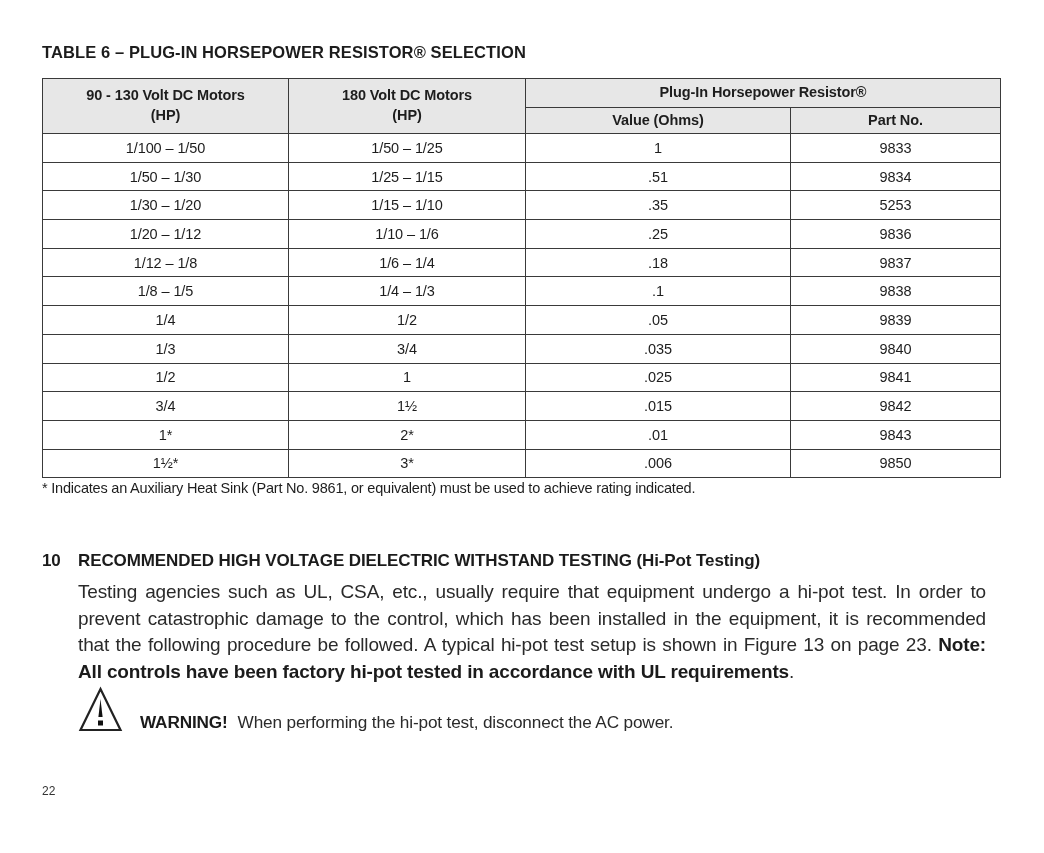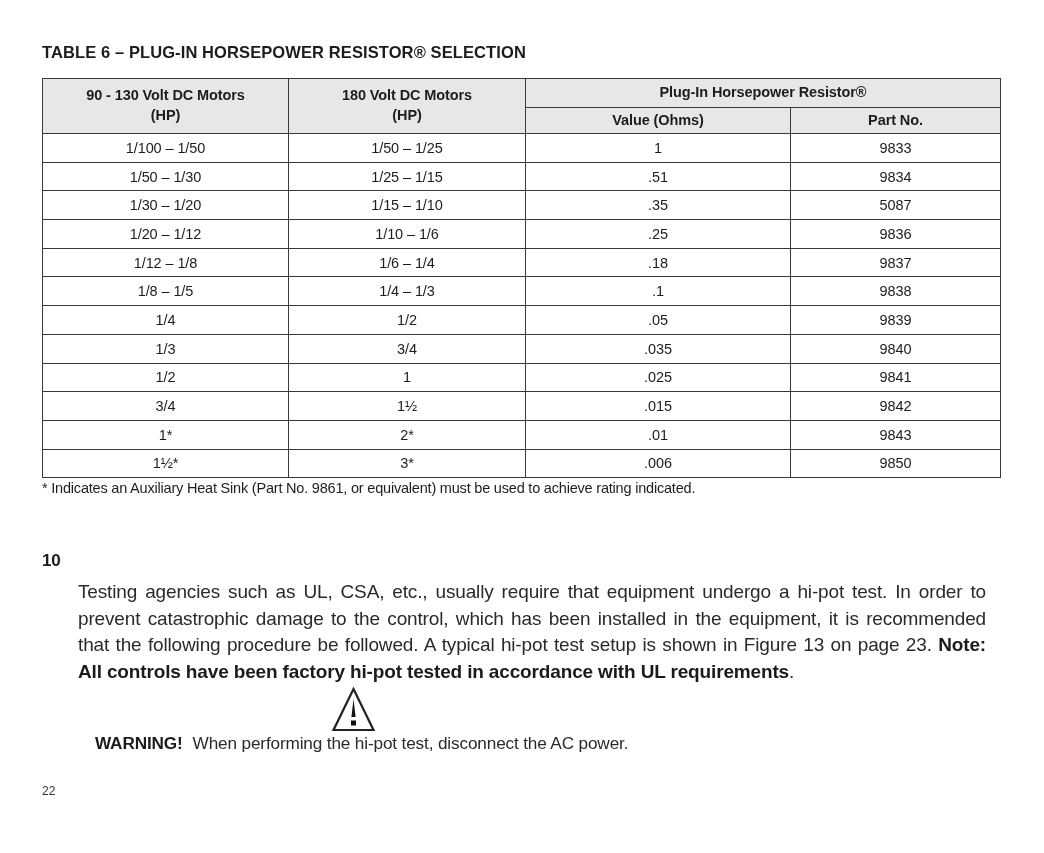--- a/index.html
+++ b/index.html
@@ -52,21 +52,21 @@
 
   .section-body {
     position:absolute; top:579px; left:78px; width:908px;
     font-size:19px; line-height:26.6px;
     text-align:justify; letter-spacing:-0.15px; color:#2a2a2a;
   }
   .section-body .note-bold { font-weight:bold; color:#1b1b1b; }
 
   .warning-row {
     position:absolute; top:686px; left:78px;
-    display:flex; align-items:center;flex-direction:column;
+    display:flex; align-items:flex-end;
   }
   .warning-icon { width:45px; height:47px; flex:0 0 45px; }
   .warning-text {
     margin-left:17px; font-size:17.2px; letter-spacing:-0.15px; color:#2a2a2a;
   }
   .warning-text .warn-label { font-weight:bold; color:#1b1b1b; margin-right:10px; }
 
   .page-number {
     position:absolute; top:784px; left:42px;
     font-size:12px; color:#333;
@@ -111,21 +111,21 @@
       <tr>
         <td>1/50 – 1/30</td>
         <td>1/25 – 1/15</td>
         <td>.51</td>
         <td>9834</td>
       </tr>
       <tr>
         <td>1/30 – 1/20</td>
         <td>1/15 – 1/10</td>
         <td>.35</td>
-        <td>5087</td>
+        <td>5253</td>
       </tr>
       <tr>
         <td>1/20 – 1/12</td>
         <td>1/10 – 1/6</td>
         <td>.25</td>
         <td>9836</td>
       </tr>
       <tr>
         <td>1/12 – 1/8</td>
         <td>1/6 – 1/4</td>
@@ -174,20 +174,21 @@
         <td>.006</td>
         <td>9850</td>
       </tr>
     </tbody>
 </table>
 
 <div class="footnote">* Indicates an Auxiliary Heat Sink (Part No. 9861, or equivalent) must be used to achieve rating indicated.</div>
 
 <div class="section-heading">
   <span class="sec-num">10</span>
+  <span>RECOMMENDED HIGH VOLTAGE DIELECTRIC WITHSTAND TESTING (Hi-Pot Testing)</span>
 </div>
 
 <div class="section-body">
   <span>Testing agencies such as UL, CSA, etc., usually require that equipment undergo a hi-pot test. In order to prevent catastrophic damage to the control, which has been installed in the equipment, it is recommended that the following procedure be followed. A typical hi-pot test setup is shown in Figure 13 on page 23. </span><span class="note-bold">Note: All controls have been factory hi-pot tested in accordance with UL requirements</span><span>.</span>
 </div>
 
 <div class="warning-row">
   <span class="warning-icon">
     <svg viewBox="0 0 45 47" width="45" height="47">
       <path d="M22.5 3 L42.5 44 L2.5 44 Z" fill="none" stroke="#222" stroke-width="2.2" stroke-linejoin="miter"></path>

